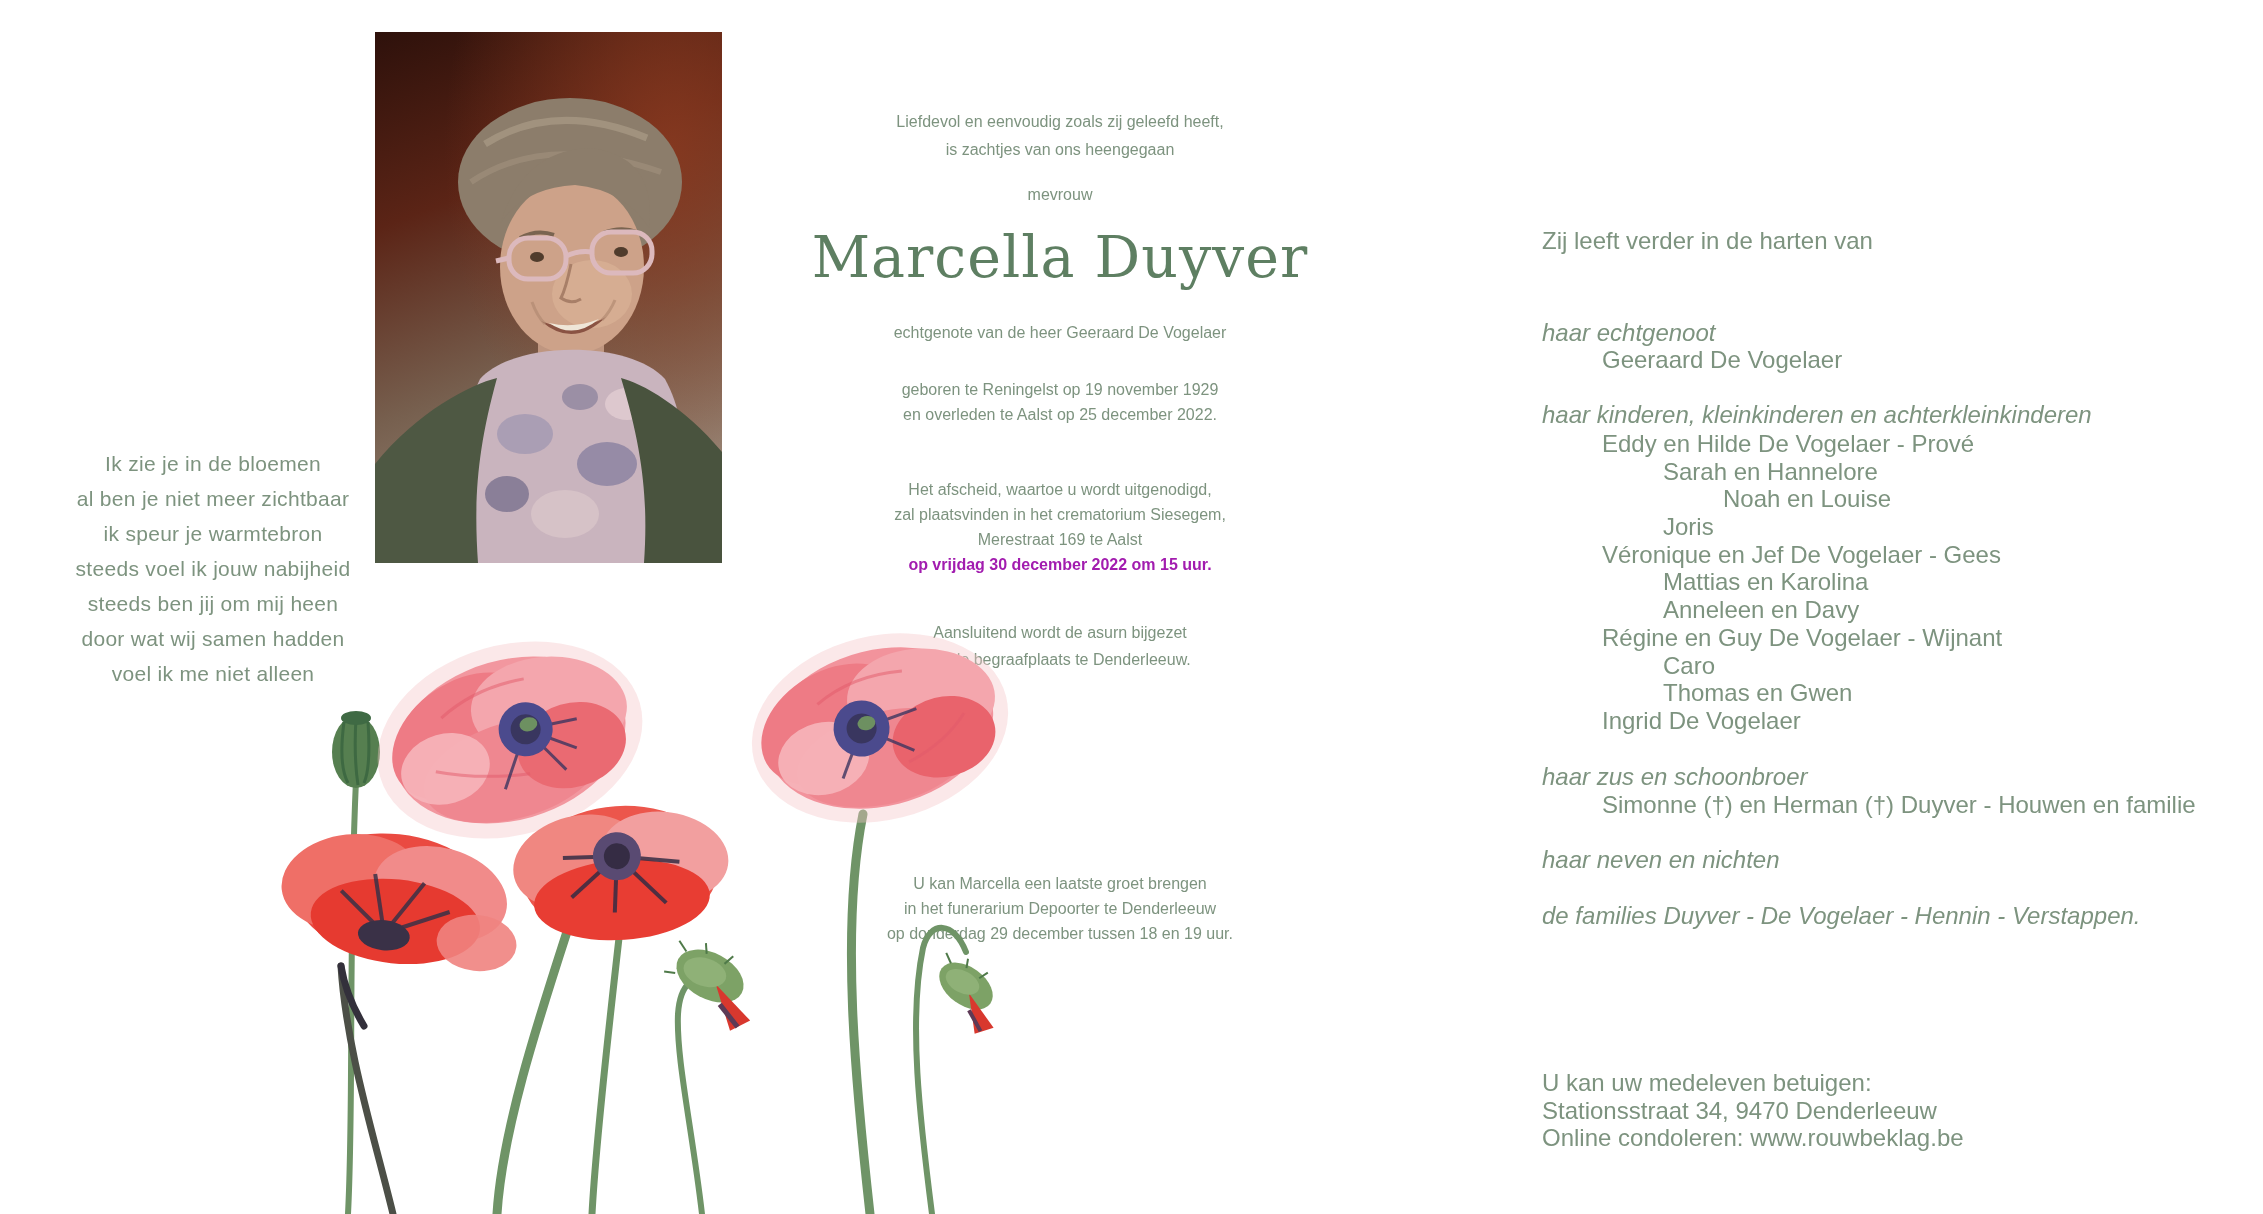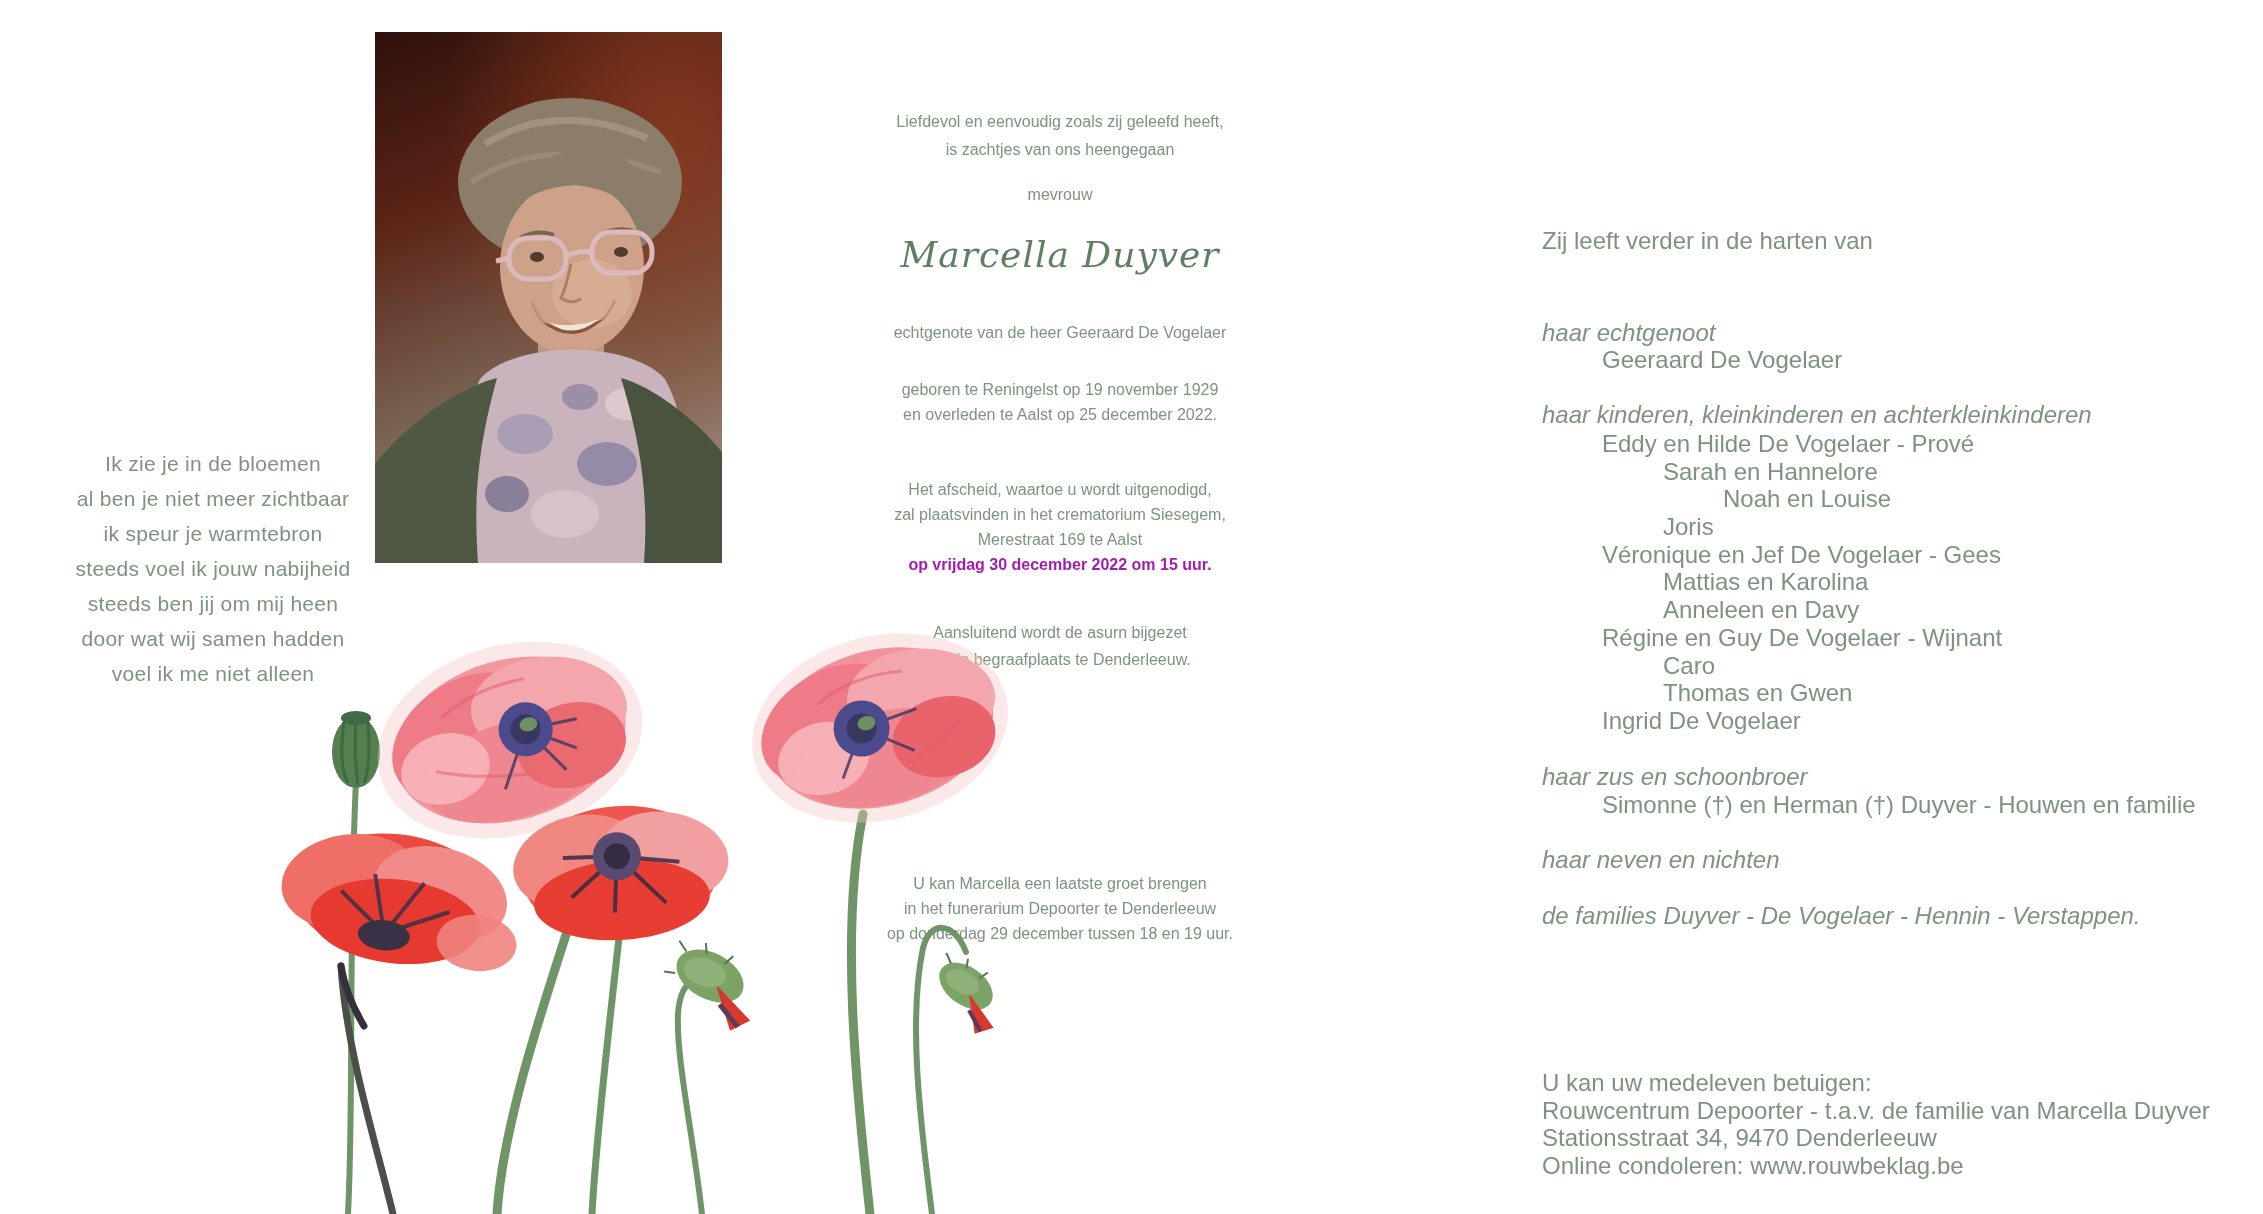--- a/index.html
+++ b/index.html
@@ -14,22 +14,22 @@
          font-size:21px; line-height:35px; letter-spacing:.3px; }
 
   
   .photo{ left:375px; top:32px; width:347px; height:531px; }
   .photo svg{ width:100%; height:100%; display:block; }
 
   
   .mb{ left:795px; width:530px; text-align:center; font-size:16px; }
   .intro{ top:108px; line-height:28px; }
   .salut{ top:186px; }
-  .name{ top:234px; font-family:"DejaVu Serif",serif; font-style:italic;
-         font-size:36px; color:var(--dgreen); letter-spacing:1px; }
+  .name{ top:224px; font-family:"DejaVu Serif",serif; 
+         font-size:57px; color:var(--dgreen); letter-spacing:1px; }
   .relation{ top:324px; }
   .dates{ top:377px; line-height:25px; }
   .farewell{ top:477px; line-height:25px; }
   .boldline{ font-weight:bold; color:#a21caf; }
   .interment{ top:619px; line-height:27px; }
   .visit{ top:871px; line-height:25px; }
 
   
   .rt{ left:1542px; font-size:24px; white-space:nowrap; }
   .lbl{ font-style:italic; }
@@ -151,21 +151,20 @@
   <div class="abs rt ind1" style="top:707px">Ingrid De Vogelaer</div>
 
   <div class="abs rt lbl" style="top:763px">haar zus en schoonbroer</div>
   <div class="abs rt ind1" style="top:791px">Simonne (†) en Herman (†) Duyver - Houwen en familie</div>
 
   <div class="abs rt lbl" style="top:846px">haar neven en nichten</div>
   <div class="abs rt lbl" style="top:902px">de families Duyver - De Vogelaer - Hennin - Verstappen.</div>
 
   <div class="abs rt condol">
     <div>U kan uw medeleven betuigen:</div>
-    <div>Rouwcentrum Depoorter - t.a.v. de familie van Marcella Duyver</div>
     <div>Stationsstraat 34, 9470 Denderleeuw</div>
     <div>Online condoleren: www.rouwbeklag.be</div>
   </div>
 
   <div class="abs flowers">
     <svg viewBox="0 0 745 586" preserveAspectRatio="none">
 
       <g fill="none" stroke-linecap="round">
         <path d="M70 586 C 76 470 70 330 78 152" stroke="#6f9467" stroke-width="6"></path>
         <path d="M115 586 C 96 508 68 420 63 338" stroke="#4c4f47" stroke-width="7"></path>

